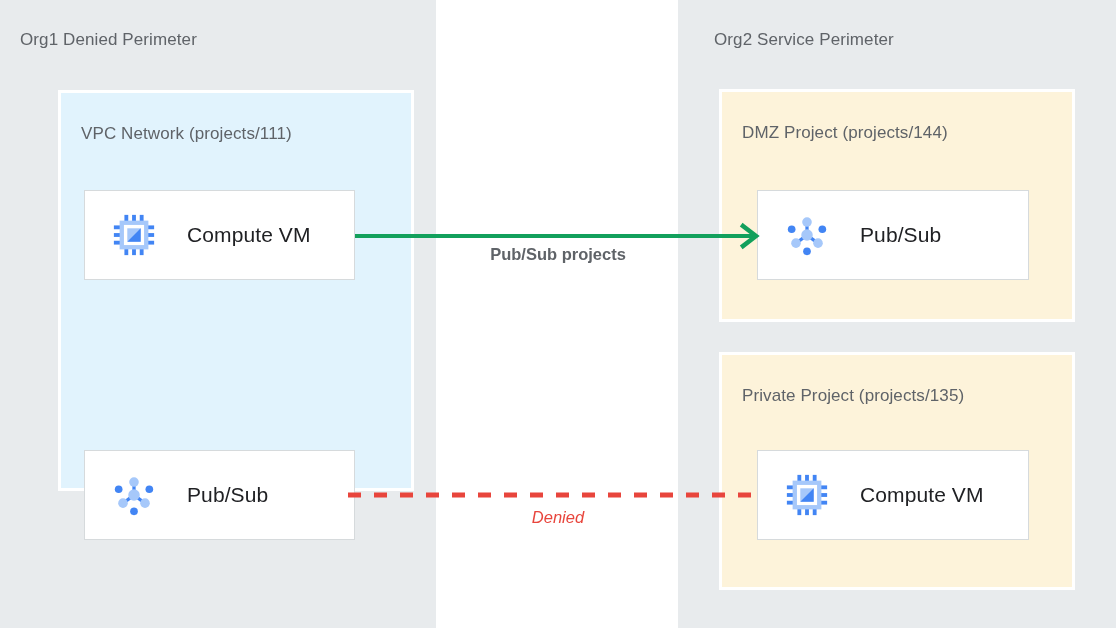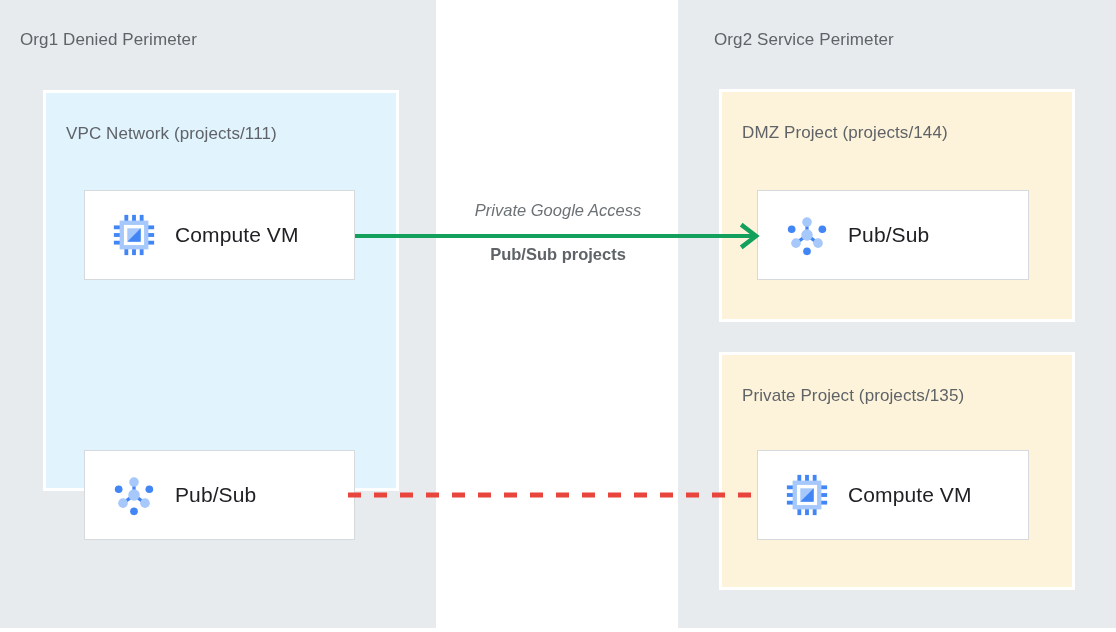--- a/index.html
+++ b/index.html
@@ -47,21 +47,21 @@
     position: absolute;
     top: 31px;
     left: 20px;
     font-size: 17px;
     color: #5f6368;
     letter-spacing: .1px;
     white-space: nowrap;
   }
 
   #project-vpc {
-    left: 43px; top: 90px; width: 356px; height: 401px;
+    left: 58px; top: 90px; width: 356px; height: 401px;
     background: #e1f3fd;
     text-decoration: underline;
   }
   #project-dmz {
     left: 719px; top: 89px; width: 356px; height: 233px;
     background: #fdf3da;
   }
   #project-private {
     left: 719px; top: 352px; width: 356px; height: 238px;
     background: #fdf3da;
@@ -69,21 +69,21 @@
 
   
   .card {
     position: absolute;
     background: #ffffff;
     border: 1px solid #d6dadc;
     box-sizing: border-box;
     display: flex;
     align-items: center;
     padding-left: 26px;
-    gap: 18px;
+    gap: 30px;
   }
   .card-label {
     font-size: 21px;
     color: #202124;
     letter-spacing: .1px;
     white-space: nowrap;
   }
 
   #card-vm-org1     { left: 84px;  top: 190px; width: 271px; height: 90px; }
   #card-pubsub-org1 { left: 84px;  top: 450px; width: 271px; height: 90px; }
@@ -257,18 +257,18 @@
 
   <svg id="connector-allowed">
     <line x1="0" y1="18" x2="400" y2="18" stroke="#12a05c" stroke-width="4"></line>
     <polyline points="388,8 401,18 388,28" fill="none" stroke="#12a05c" stroke-width="4.5" stroke-linecap="square" stroke-linejoin="miter"></polyline>
   </svg>
 
   <svg id="connector-denied">
     <line x1="0" y1="9" x2="416" y2="9" stroke="#e8453c" stroke-width="5" stroke-dasharray="13 13" stroke-linecap="butt"></line>
   </svg>
 
-  <div class="edge-label" id="label-private-google-access">Private Google Access</div>
 
   <div class="edge-label" id="label-pubsub-subscribe">Pub/Sub projects</div>
 
+  <div class="edge-label" id="label-denied">Denied</div>
 
 </div>
 
 </body></html>

